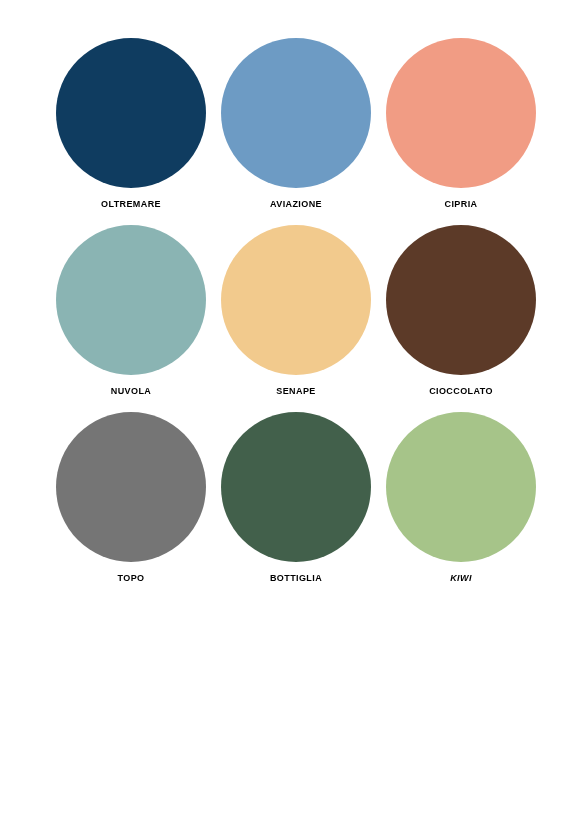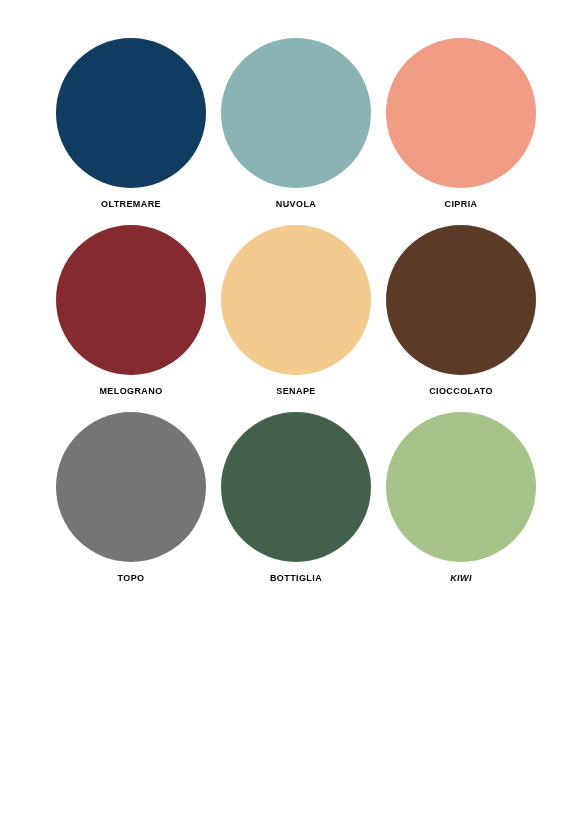--- a/index.html
+++ b/index.html
@@ -62,35 +62,35 @@
 <body style="background-color: rgb(255, 255, 255);">
 
 <div class="palette-sheet">
   <div class="swatch-grid">
 
     <div class="swatch">
       <span class="swatch-dot" style="background-color: rgb(15, 60, 96);"></span>
       <span class="swatch-label" style="color: rgb(0, 0, 0);">OLTREMARE</span>
     </div>
 
-
     <div class="swatch">
-      <span class="swatch-dot" style="background-color: rgb(138, 180, 179);"></span>
-      <span class="swatch-label" style="color: rgb(0, 0, 0);">NUVOLA</span>
+      <span class="swatch-dot" style="background-color: rgb(109, 155, 196);"></span>
+      <span class="swatch-label" style="color: rgb(0, 0, 0);">AVIAZIONE</span>
     </div>
 
     <div class="swatch">
       <span class="swatch-dot" style="background-color: rgb(241, 156, 132);"></span>
       <span class="swatch-label" style="color: rgb(0, 0, 0);">CIPRIA</span>
     </div>
 
     <div class="swatch">
-      <span class="swatch-dot" style="background-color: rgb(133, 42, 47);"></span>
-      <span class="swatch-label" style="color: rgb(0, 0, 0);">MELOGRANO</span>
+      <span class="swatch-dot" style="background-color: rgb(138, 180, 179);"></span>
+      <span class="swatch-label" style="color: rgb(0, 0, 0);">NUVOLA</span>
     </div>
+
 
     <div class="swatch">
       <span class="swatch-dot" style="background-color: rgb(242, 202, 141);"></span>
       <span class="swatch-label" style="color: rgb(0, 0, 0);">SENAPE</span>
     </div>
 
     <div class="swatch">
       <span class="swatch-dot" style="background-color: rgb(92, 58, 40);"></span>
       <span class="swatch-label" style="color: rgb(0, 0, 0);">CIOCCOLATO</span>
     </div>

